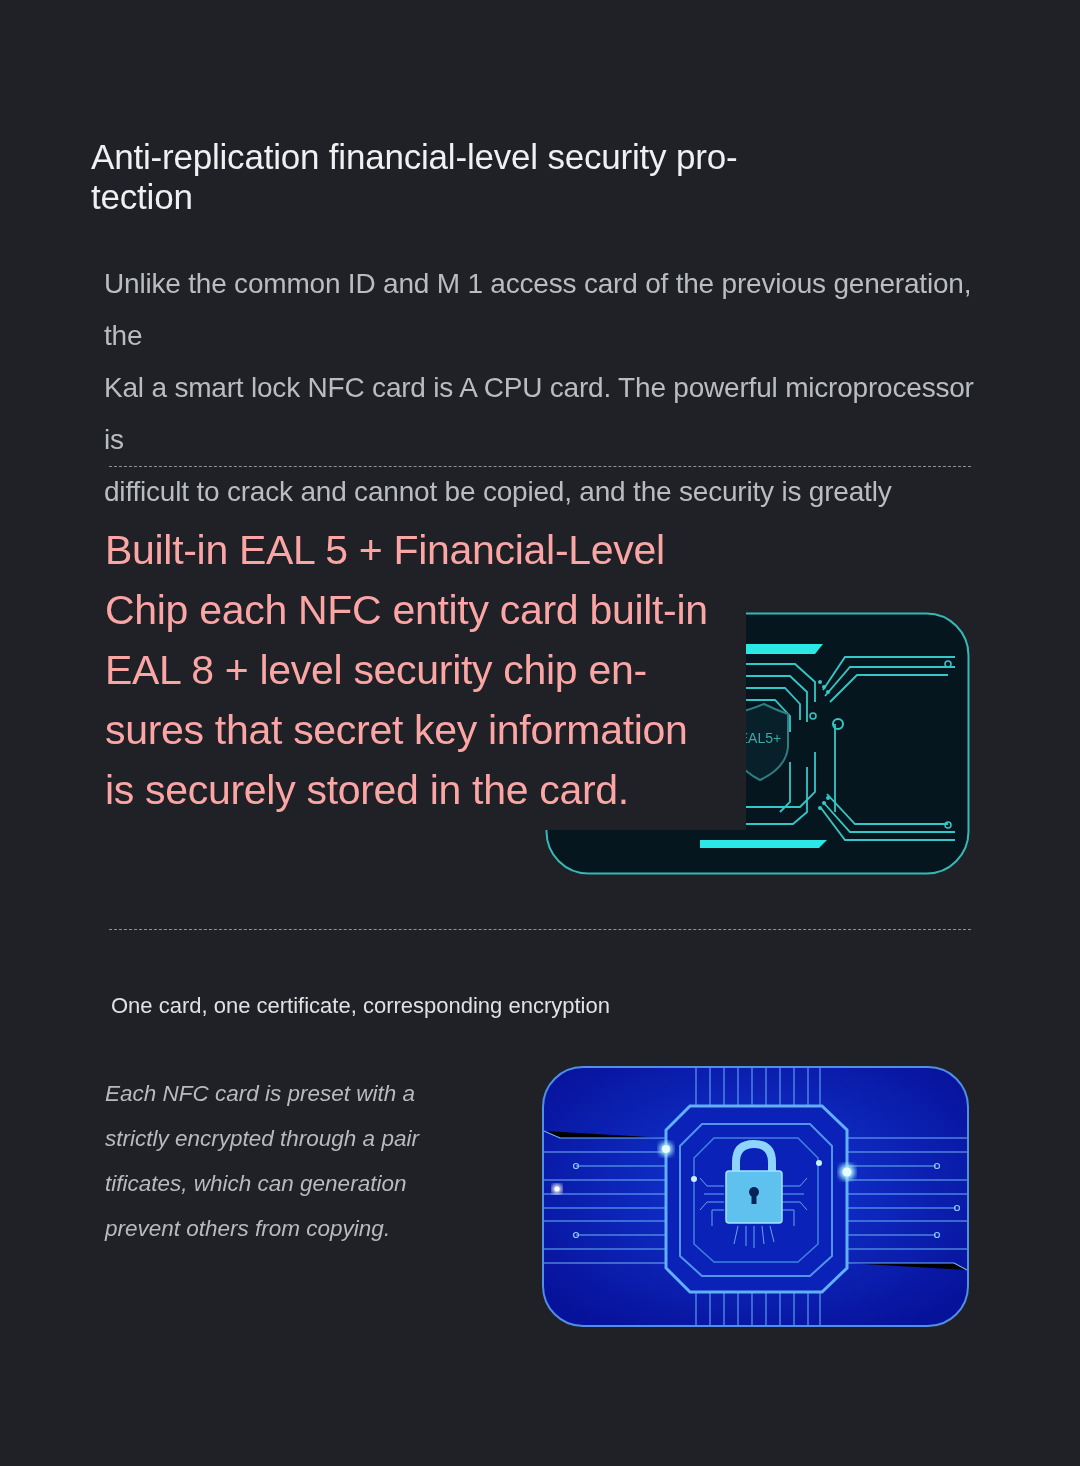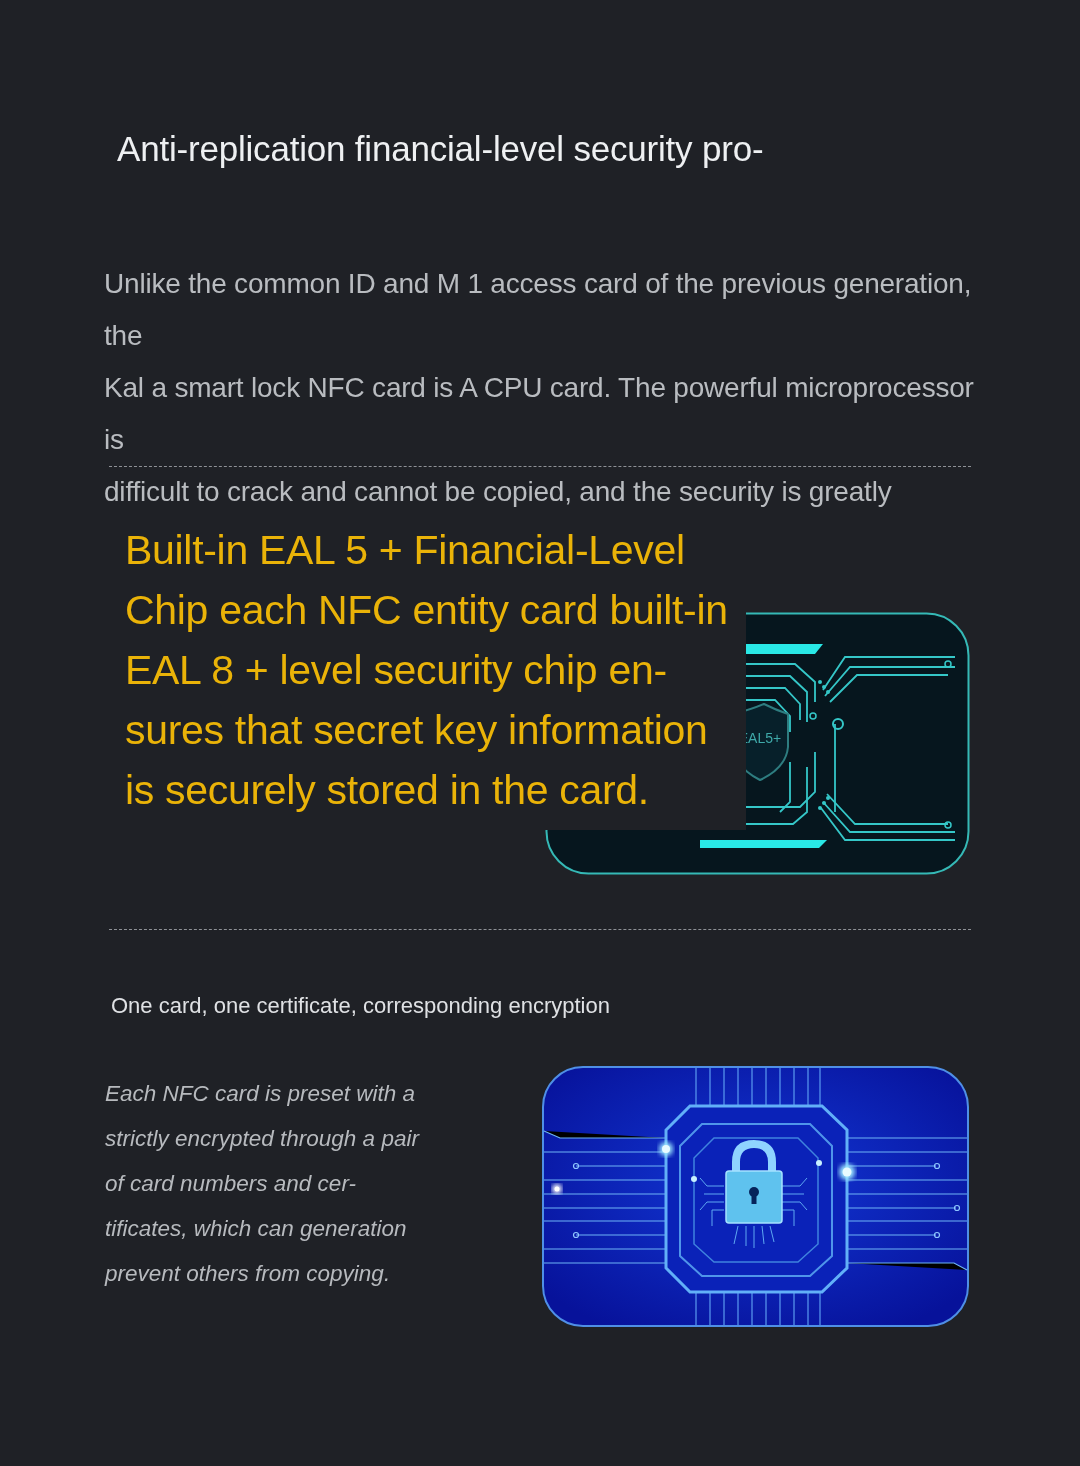--- a/index.html
+++ b/index.html
@@ -11,27 +11,26 @@
       width: 1080px;
       height: 1466px;
       position: relative;
       overflow: hidden;
       font-family: "Liberation Sans", sans-serif;
       color: #e6e8ea;
     }
     .abs { position: absolute; }
 
     .h1 {
-      left: 91px; top: 129px;
+      left: 91px; top: 137px;
       width: 700px;
       font-size: 35px;
       line-height: 40px;
       color: #eef0f2;
       letter-spacing: -0.2px;
-      margin-left: 26px;
     }
     .p1 {
       left: 104px; top: 258px;
       width: 880px;
       font-size: 28px;
       line-height: 52px;
       color: #b9bcc0;
       letter-spacing: -0.2px;
     }
     .divider {
@@ -46,24 +45,23 @@
     
     .eal-card {
       left: 545px; top: 612px;
       width: 425px; height: 263px;
     }
     .h2 {
       left: 105px; top: 520px;
       width: 620px;
       font-size: 41px;
       line-height: 60px;
-      color: #eab308;
+      color: #fca5a5;
       letter-spacing: -0.3px;
       z-index: 2;
-      margin-left: 20px;
     }
     .h2-bg {
       left: 98px; top: 512px;
       width: 648px; height: 318px;
       background: #1f2126;
       z-index: 1;
     }
 
     .sub {
       left: 111px; top: 995px;
@@ -82,20 +80,21 @@
     .lock-card {
       left: 542px; top: 1066px;
       width: 427px; height: 261px;
     }
   </style>
 </head>
 <body>
 
 <div class="abs h1">
   <div>Anti-replication financial-level security pro-</div>
+  <div>tection</div>
 </div>
 
 <div class="abs p1">
   <div>Unlike the common ID and M 1 access card of the previous generation, the</div>
   <div>Kal a smart lock NFC card is A CPU card. The powerful microprocessor is</div>
   <div>difficult to crack and cannot be copied, and the security is greatly improved.</div>
 </div>
 
 <div class="abs divider div1"></div>
 
@@ -149,21 +148,20 @@
   <div>is securely stored in the card.</div>
 </div>
 
 <div class="abs divider div2"></div>
 
 <div class="abs sub">One card, one certificate, corresponding encryption</div>
 
 <div class="abs p3">
   <div>Each NFC card is preset with a</div>
   <div>strictly encrypted through a pair</div>
-  <div>of card numbers and cer-</div>
   <div>tificates, which can generation</div>
   <div>prevent others from copying.</div>
 </div>
 
 <svg class="abs lock-card" viewBox="0 0 427 261" xmlns="http://www.w3.org/2000/svg">
   <defs>
     <radialGradient id="lg" cx="50%" cy="45%" r="65%">
       <stop offset="0%" stop-color="#1238d8"></stop>
       <stop offset="100%" stop-color="#07129a"></stop>
     </radialGradient>

